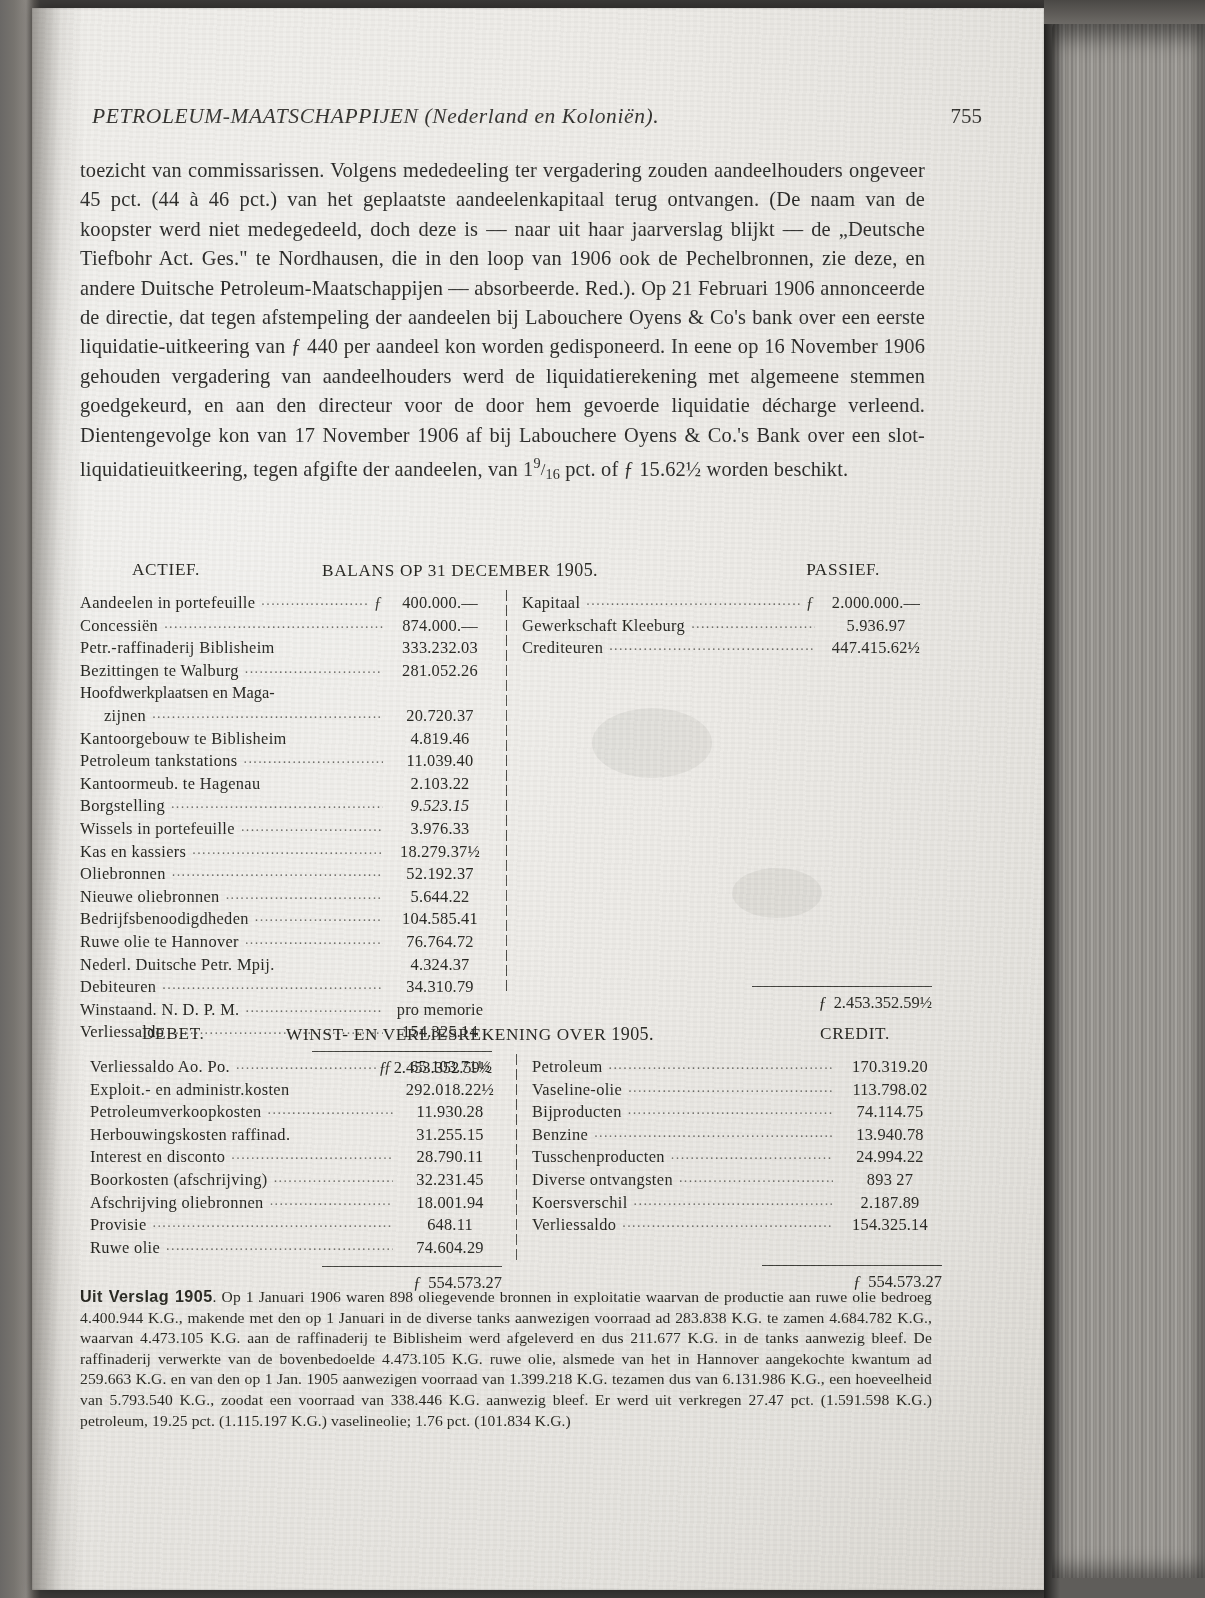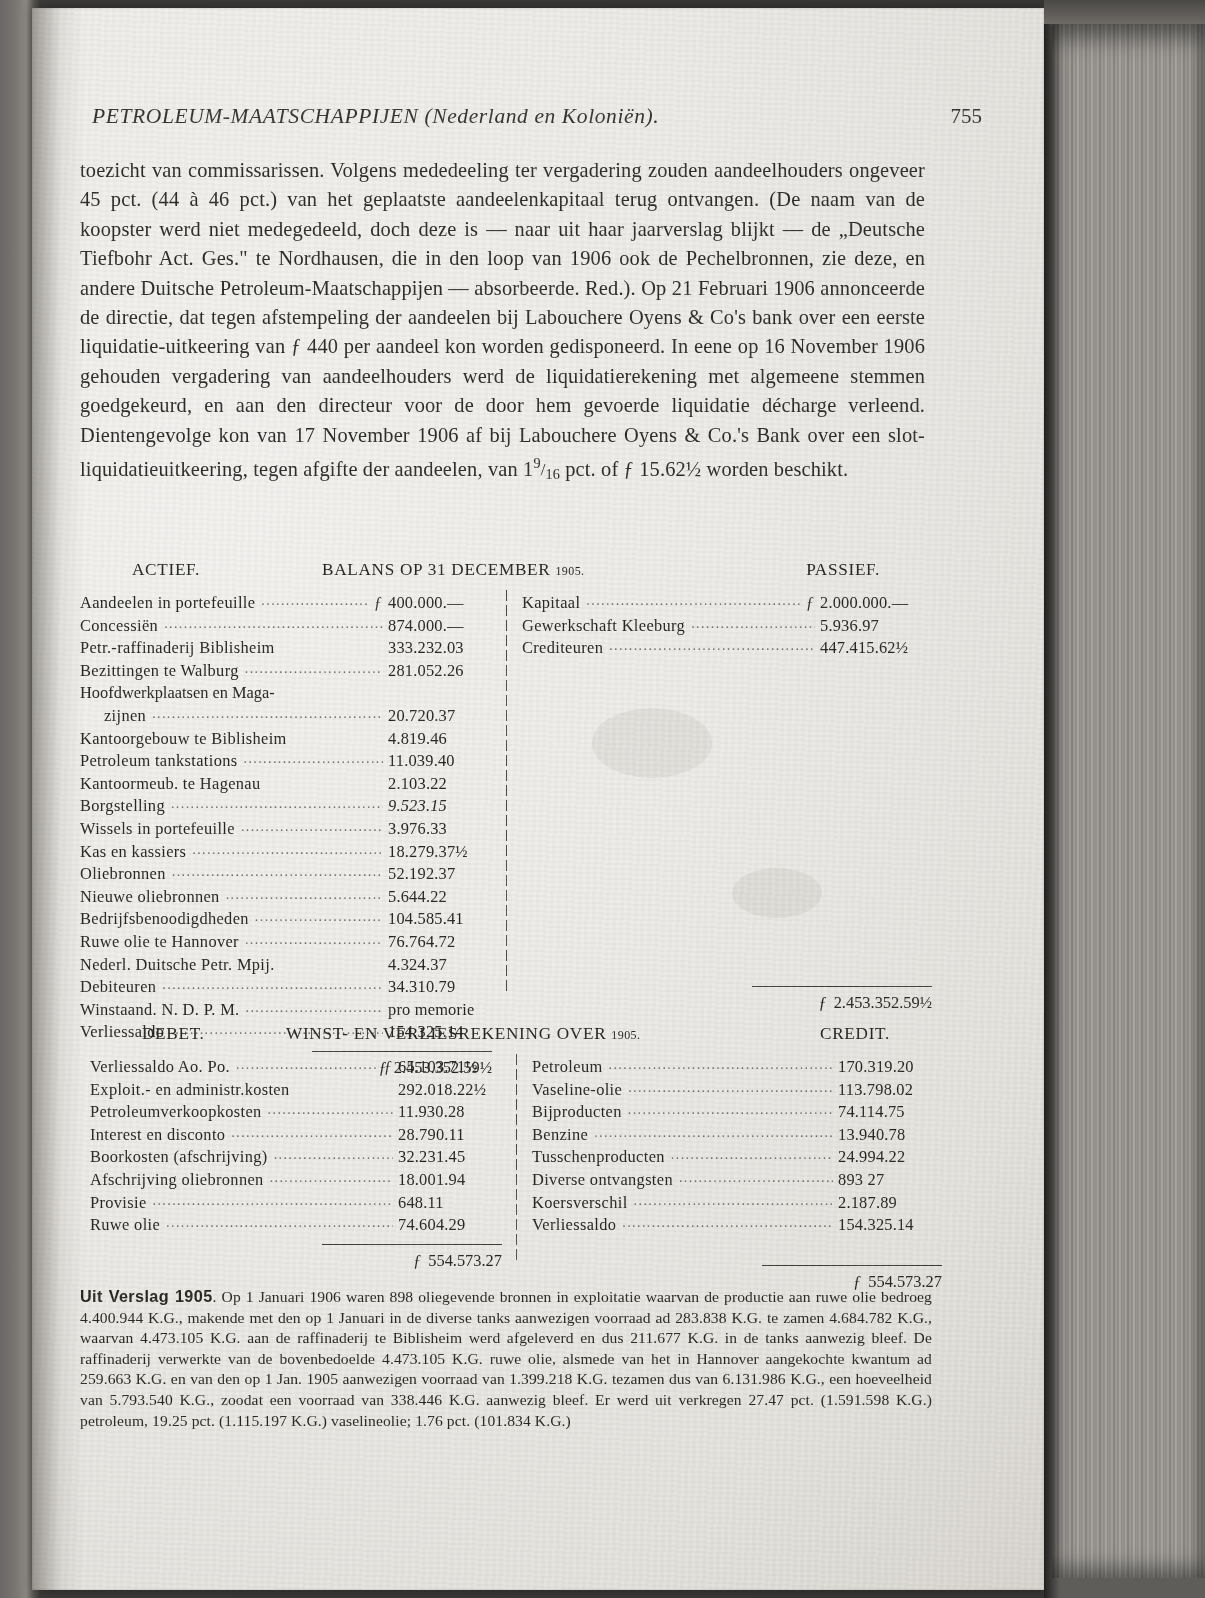--- a/index.html
+++ b/index.html
@@ -148,21 +148,21 @@
   }
   .fin-head {
     position: relative;
     height: 26px;
     letter-spacing: 0.7px;
     font-size: 17.2px;
   }
   .fin-head .lbl-left { position: absolute; left: 52px; top: 0; }
   .fin-head .lbl-mid  { position: absolute; left: 242px; top: 0; }
   .fin-head .lbl-right{ position: absolute; right: 52px; top: 0; }
-  .fin-head .lbl-mid .yr { font-size: 12px; letter-spacing: .4px; }
+  .fin-head .lbl-mid .yr { font-size: 18px; letter-spacing: .4px; }
 
   .cols {
     position: relative;
     display: flex;
     margin-top: 4px;
   }
   .col {
     width: 50%;
     position: relative;
     padding-top: 2px;
@@ -204,21 +204,21 @@
     white-space: nowrap;
   }
   .row .cur {
     flex: 0 0 auto;
     font-style: italic;
     margin-right: 6px;
     color: #33332d;
   }
   .row .amt {
     flex: 0 0 auto;
-    text-align: left;
+    text-align: center;
     font-variant-numeric: tabular-nums;
     letter-spacing: 0.2px;
   }
   .row.nodots .nm { margin-right: auto; }
   .row.two-line { display: block; line-height: 22.6px; }
   .row.two-line .l1 { display: block; }
   .row.two-line .l2 { display: flex; align-items: baseline; padding-left: 24px; }
 
   .memo { font-style: normal; letter-spacing: .3px; }
 
@@ -435,20 +435,24 @@
                 </div>
                 <div class="row nodots">
                   <span class="nm">Exploit.- en administr.kosten</span>
                   <span class="amt" style="width: 104px;">292.018.22½</span>
                 </div>
                 <div class="row">
                   <span class="nm">Petroleumverkoopkosten</span>
                   <span class="dots"></span>
                   <span class="amt" style="width: 104px;">11.930.28</span>
                 </div>
+                <div class="row nodots">
+                  <span class="nm">Herbouwingskosten raffinad.</span>
+                  <span class="amt" style="width: 104px;">31.255.15</span>
+                </div>
                 <div class="row">
                   <span class="nm">Interest en disconto</span>
                   <span class="dots"></span>
                   <span class="amt" style="width: 104px;">28.790.11</span>
                 </div>
                 <div class="row">
                   <span class="nm">Boorkosten (afschrijving)</span>
                   <span class="dots"></span>
                   <span class="amt" style="width: 104px;">32.231.45</span>
                 </div>

